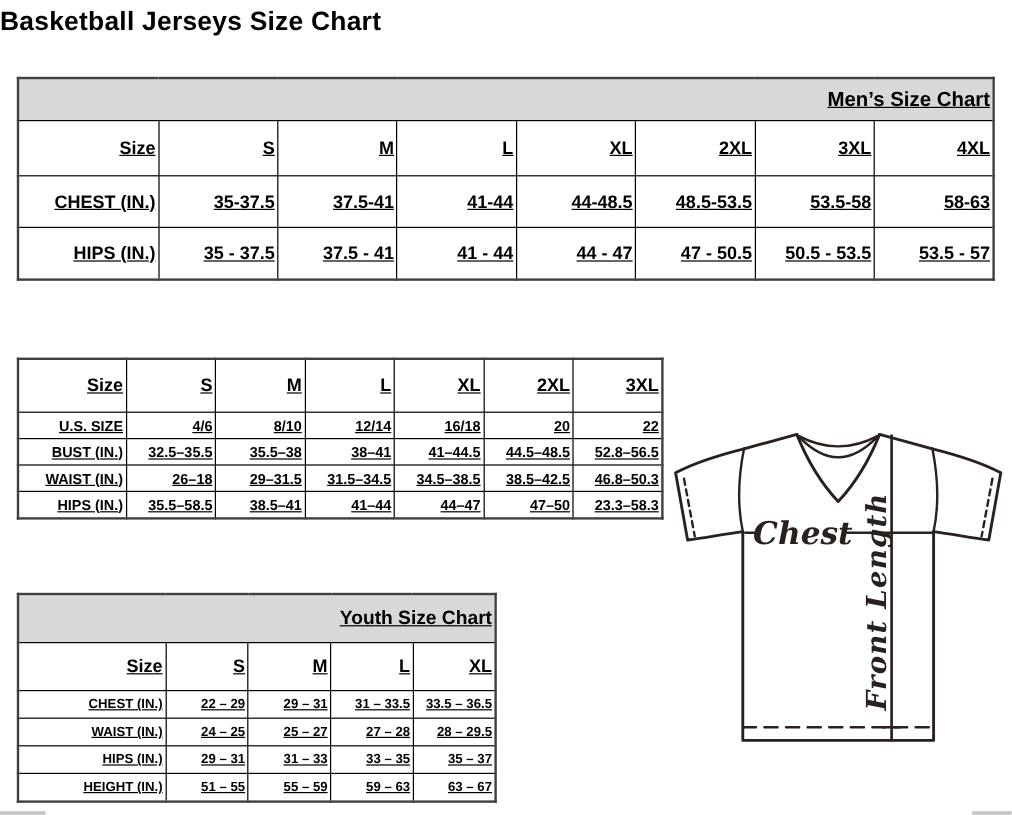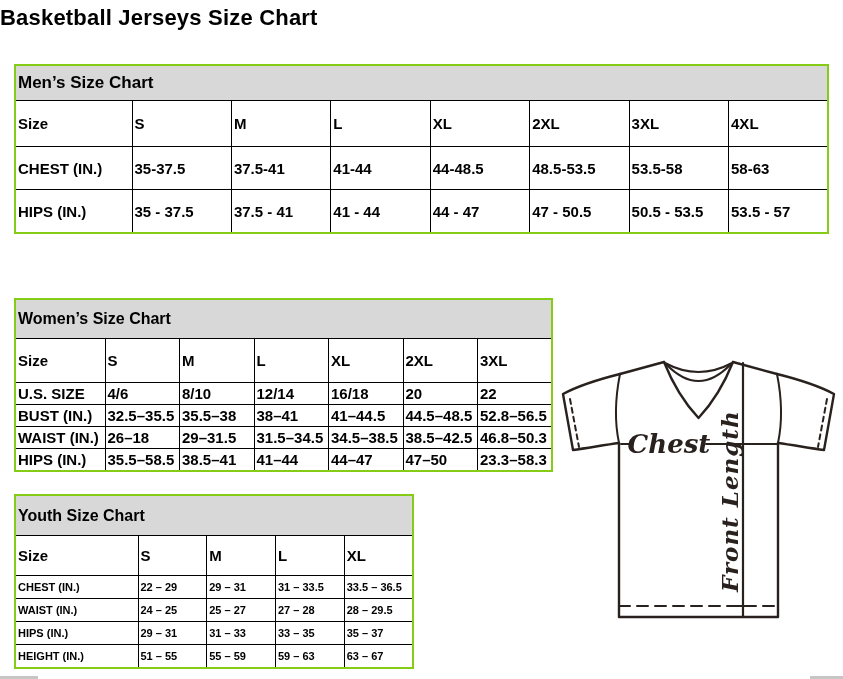--- a/index.html
+++ b/index.html
@@ -10,37 +10,37 @@
   .page-title {
     position:absolute; top:5px; left:0; width:843px; 
     font-size:22px; font-weight:bold; letter-spacing:0.2px;
   }
   .size-table { position:absolute; }
   #mens-wrap   { top:64px;  left:14px; }
   #womens-wrap { top:298px; left:14px; }
   #youth-wrap  { top:494px; left:14px; }
 
   .size-table table {
-    border-collapse:collapse; table-layout:fixed; text-align:left;
-    font-weight:bold; border:2px solid #84cc16;
+    border-collapse:collapse; table-layout:fixed; text-align:right;
+    font-weight:bold; border:2px solid #404040;text-decoration:underline;
   }
   .size-table td { border:1px solid #000; padding:0 2px; vertical-align:middle; overflow:hidden; }
   .size-table .caption-row td { background:#d8d8d8; }
 
   #mens-wrap table { width:815px; }
   #mens-wrap col.col-0 { width:117px; }
   #mens-wrap .caption-row td { height:34px; font-size:17px; }
   #mens-wrap .header-row  td { height:45px; font-size:15px; }
   #mens-wrap .data-row    td { height:42px; font-size:15px; }
 
   #womens-wrap table { width:539px; }
   #womens-wrap col.col-0 { width:90px; }
   #womens-wrap .caption-row td { height:38px; font-size:16px; }
   #womens-wrap .header-row  td { height:43px; font-size:15px; }
-  #womens-wrap .data-row    td { height:21px; font-size:15px; }
+  #womens-wrap .data-row    td { height:21px; font-size:12px; }
 
   #youth-wrap table { width:400px; }
   #youth-wrap col.col-0 { width:123px; }
   #youth-wrap .caption-row td { height:39px; font-size:16px; }
   #youth-wrap .header-row  td { height:39px; font-size:15px; }
   #youth-wrap .data-row    td { height:22px; font-size:11px; }
 
   #jersey-diagram { position:absolute; left:556px; top:354px; }
   #jersey-diagram svg text {
     font-family:"DejaVu Serif", serif; font-style:italic; font-weight:bold; fill:#29211d;
@@ -108,23 +108,20 @@
       <colgroup>
         <col class="col-0">
         <col class="col-1">
         <col class="col-2">
         <col class="col-3">
         <col class="col-4">
         <col class="col-5">
         <col class="col-6">
       </colgroup>
       <tbody>
-        <tr class="caption-row">
-          <td colspan="7">Women’s Size Chart</td>
-        </tr>
         <tr class="header-row">
           <td>Size</td>
           <td>S</td>
           <td>M</td>
           <td>L</td>
           <td>XL</td>
           <td>2XL</td>
           <td>3XL</td>
         </tr>
         <tr class="data-row">

